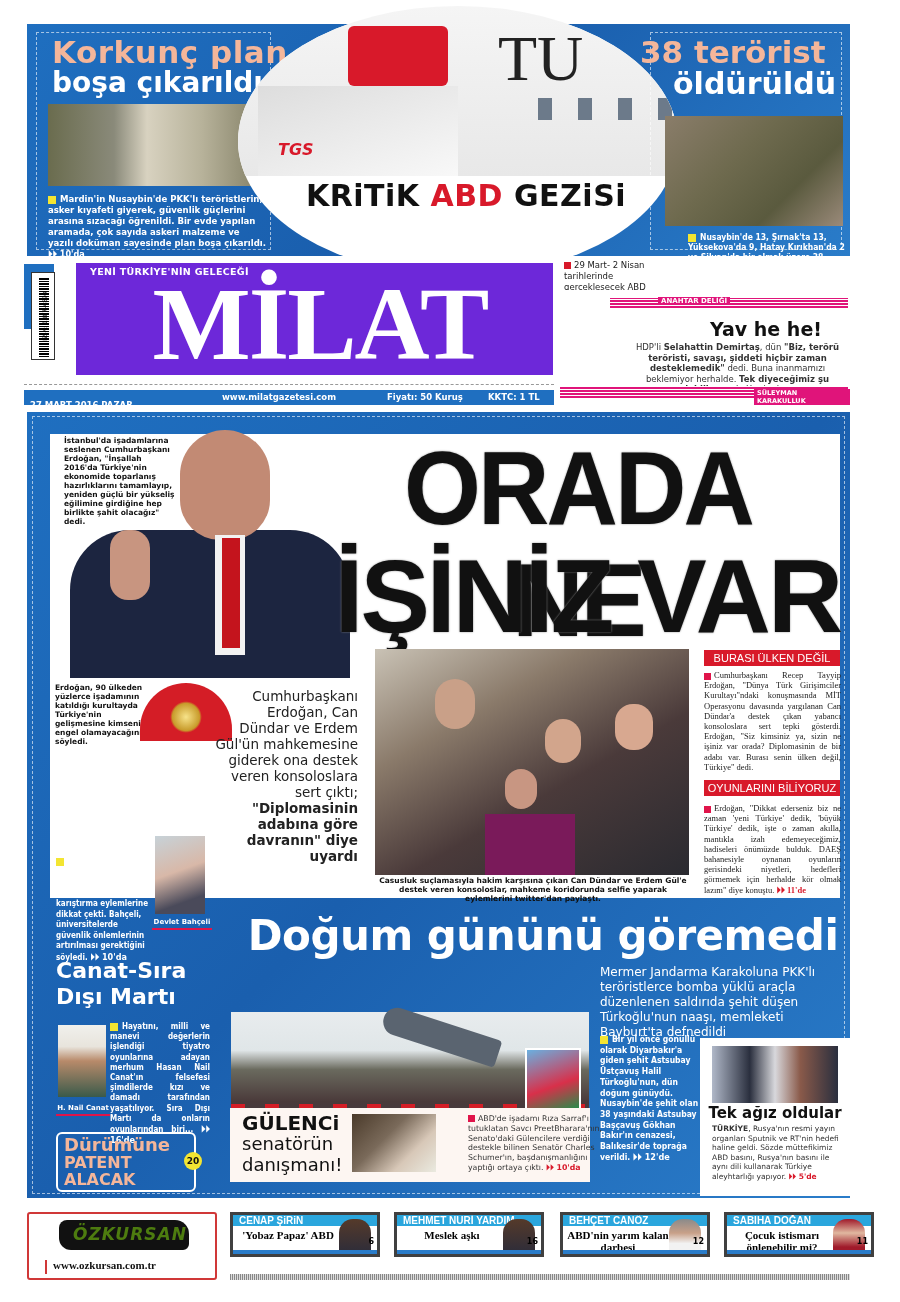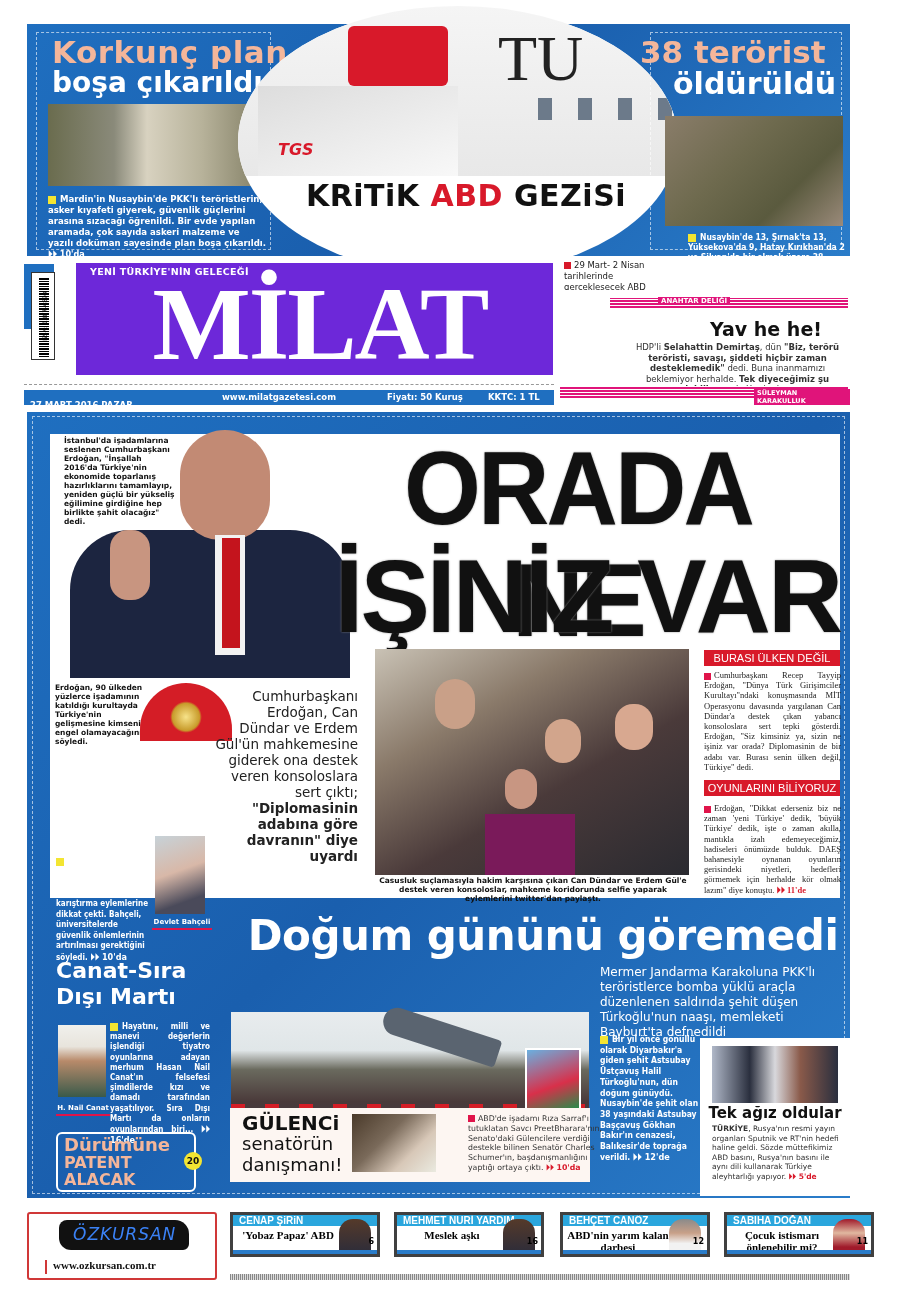--- a/index.html
+++ b/index.html
@@ -196,21 +196,21 @@
   <div class="abs" style="left:12px;top:46px;font-size:18px;color:#111;">danışmanı!</div>
   <div class="abs" style="left:122px;top:6px;width:84px;height:58px;background:linear-gradient(135deg,#4a3a2a,#7a6a5a 40%,#d8c8b8 70%,#eaeae0);"></div>
   <div class="abs" style="left:214px;top:6px;width:144px;font-size:7.8px;line-height:9.8px;color:#333;margin-left:24px;">
     <span class="rbullet"></span><span>ABD'de işadamı Rıza Sarraf'ı tutuklatan Savcı PreetBharara'nın, Senato'daki Gülencilere verdiği destekle bilinen Senatör Charles Schumer'ın, başdanışmanlığını yaptığı ortaya çıktı.</span>
     <b style="color:#d8192a;">⏵⏵ 10'da</b>
   </div>
 </div>
 
 <div class="abs" style="left:27px;top:1212px;width:190px;height:68px;border:2px solid #d03838;border-radius:3px;background:#fff;">
   <div class="abs" style="left:30px;top:6px;width:130px;height:30px;background:#111;border-radius:8px 14px 6px 12px;"></div>
-  <div class="abs" style="left:44px;top:10px;font-size:17px;font-weight:normal;font-style:italic;color:#3b82f6;letter-spacing:1px;">ÖZKURSAN</div>
+  <div class="abs" style="left:44px;top:10px;font-size:17px;font-weight:bold;font-style:italic;color:#4d7c0f;letter-spacing:1px;">ÖZKURSAN</div>
   <div class="abs" style="left:16px;top:46px;width:2px;height:14px;background:#d03838;"></div>
   <div class="abs serif" style="left:24px;top:45px;font-size:11px;font-weight:bold;color:#111;">www.ozkursan.com.tr</div>
 </div>
 
 <div class="colbox" style="left:230px;width:150px;">
   <div class="head">CENAP ŞiRiN</div>
   <div class="title serif">'Yobaz Papaz' ABD</div>
   <div class="face"></div>
   <div class="num">6</div>
   <div class="foot"></div>

